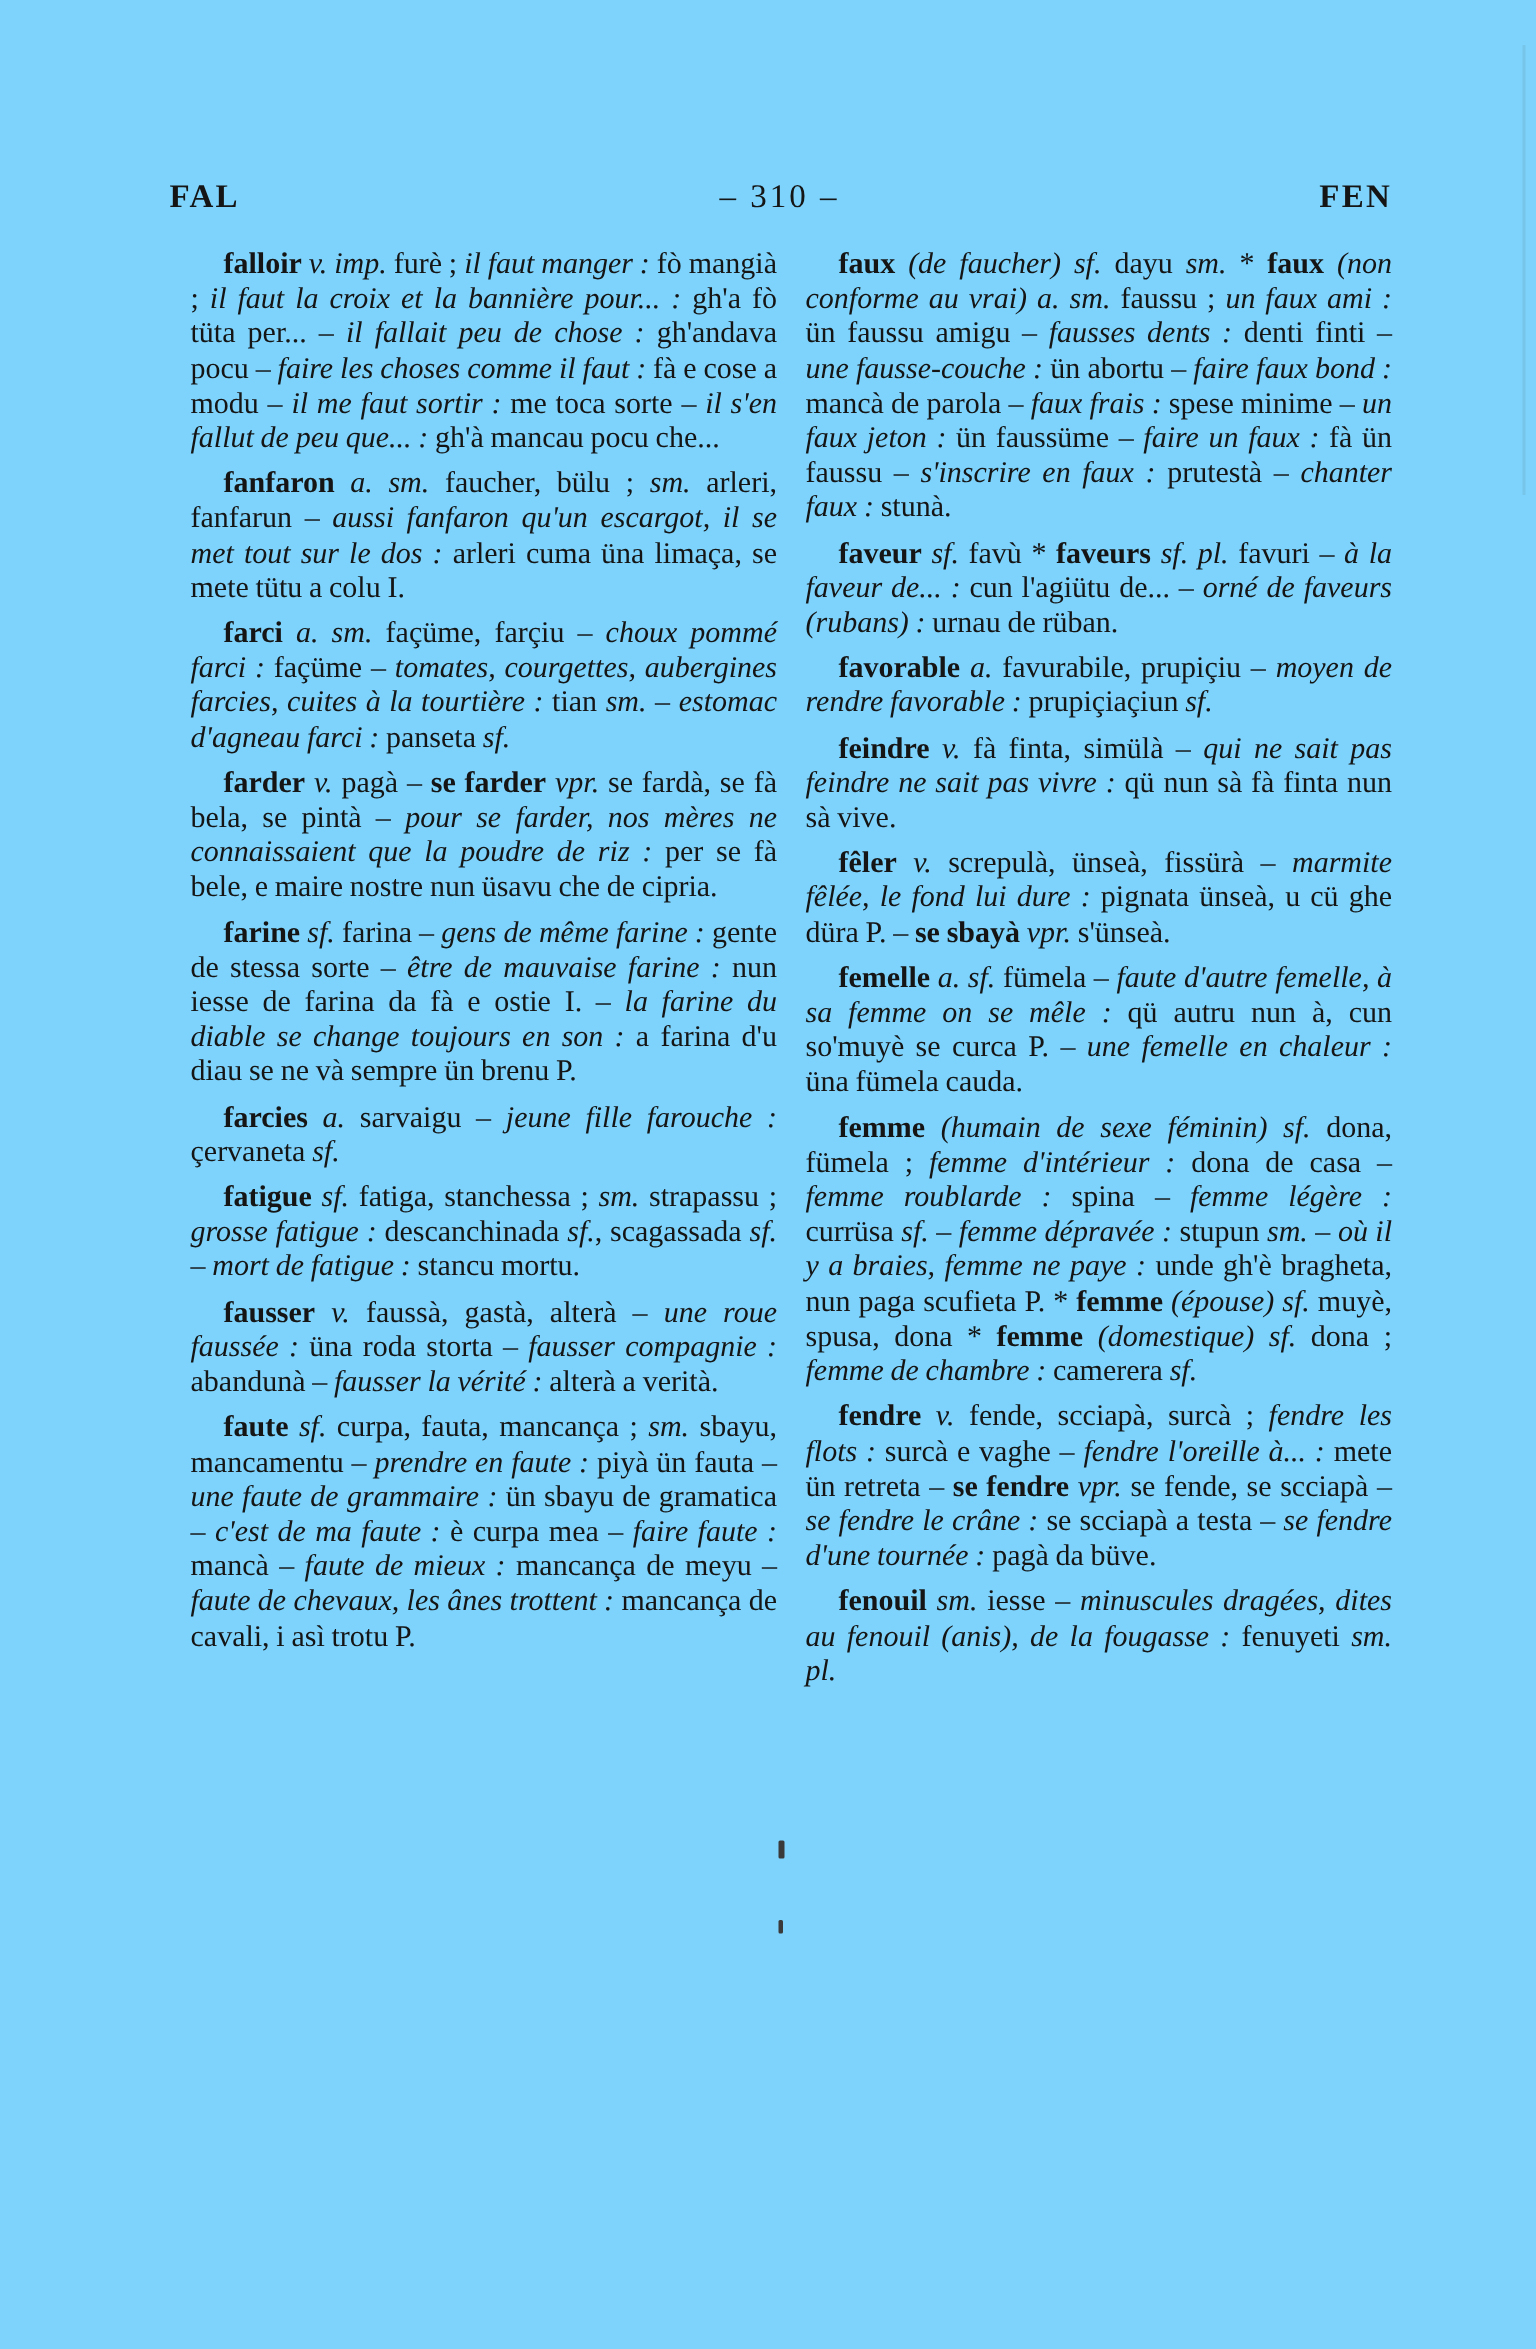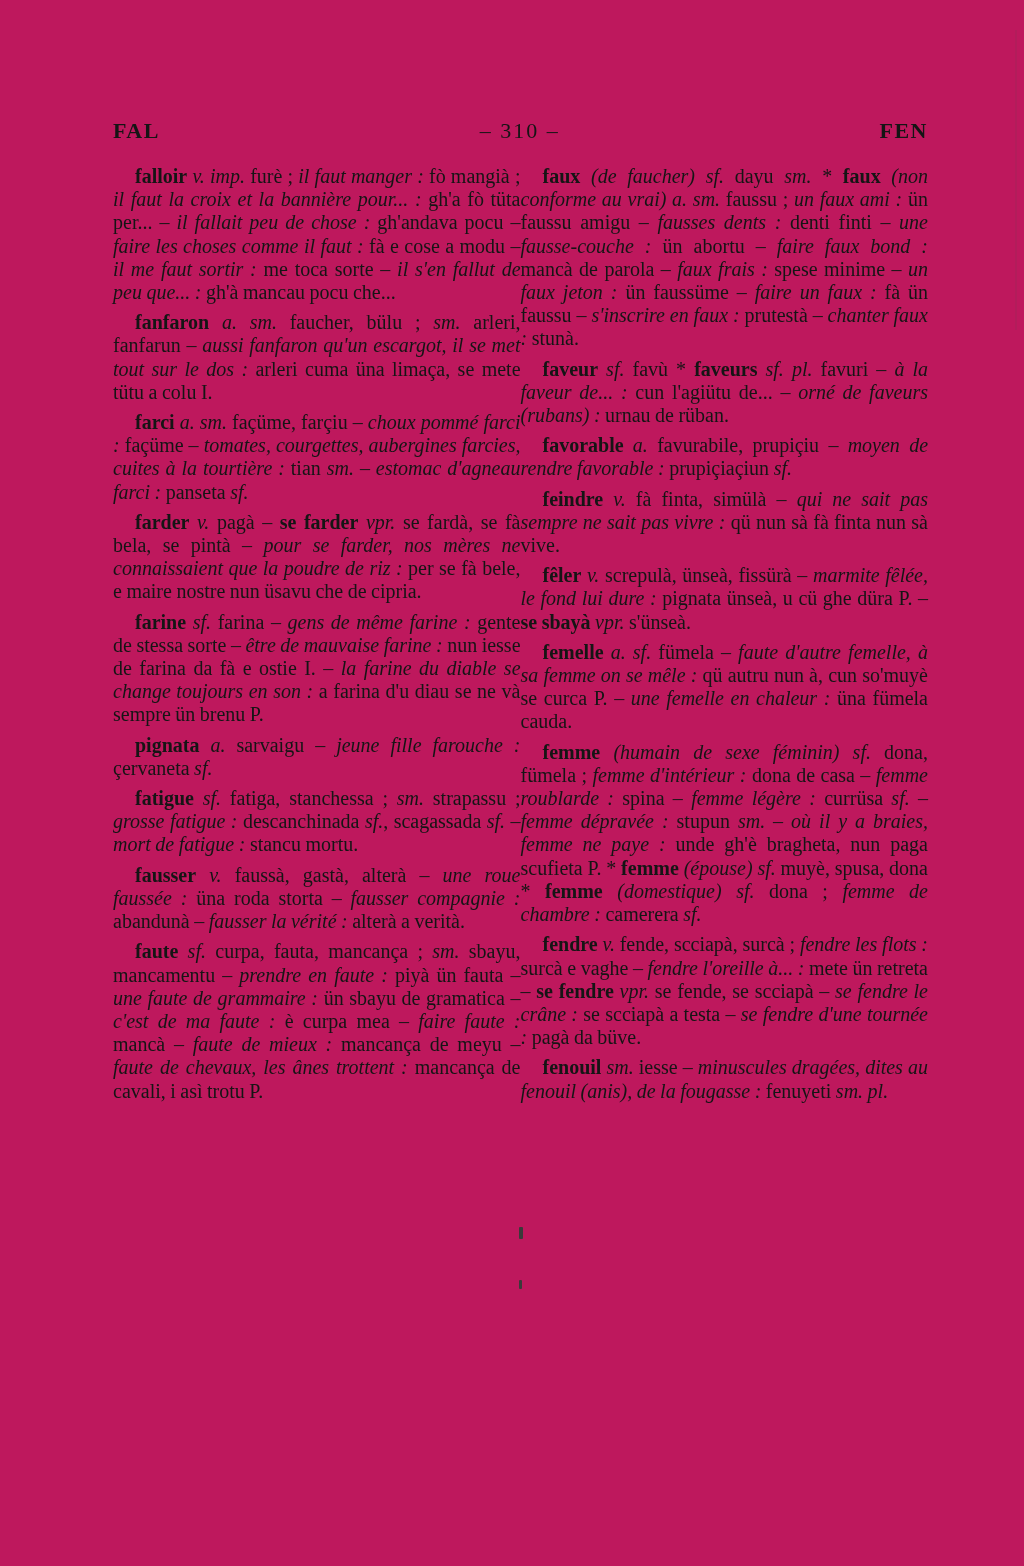--- a/index.html
+++ b/index.html
@@ -4,21 +4,21 @@
 <style>
   html, body {
     margin: 0;
     padding: 0;
     background: #ffffff;
   }
   .page {
     position: relative;
     width: 1024px;
     height: 1566px;
-    background: #be185d;
+    background: #7dd3fc;
     overflow: hidden;
     font-family: "Liberation Serif", "DejaVu Serif", serif;
     color: #151515;
   }
   .header {
     position: absolute;
     top: 118px;
     left: 113px;
     right: 96px;
     display: flex;
@@ -31,23 +31,24 @@
     font-weight: bold;
     letter-spacing: 1.5px;
   }
   .header .pagenum {
     font-weight: normal;
     letter-spacing: 2px;
   }
   .columns {
     position: absolute;
     top: 165px;
-    left: 113px;
+    left: 127px;
     right: 96px;
     display: flex;
+    gap: 19px;
   }
   .column {
     flex: 1 1 0;
     min-width: 0;
   }
   .entry {
     margin: 0 0 7px 0;
     text-indent: 22px;
     text-align: justify;
     font-size: 20px;
@@ -83,30 +84,30 @@
     <span class="guideword">FEN</span>
   </div>
 
   <div class="columns">
     <div class="column">
         <p class="entry"><span class="b">falloir</span><span class="i"> v. imp. </span><span class="r">furè ; </span><span class="i">il faut manger : </span><span class="r">fò mangià ; </span><span class="i">il faut la croix et la bannière pour... : </span><span class="r">gh'a fò tüta per... – </span><span class="i">il fallait peu de chose : </span><span class="r">gh'andava pocu – </span><span class="i">faire les choses comme il faut : </span><span class="r">fà e cose a modu – </span><span class="i">il me faut sortir : </span><span class="r">me toca sorte – </span><span class="i">il s'en fallut de peu que... : </span><span class="r">gh'à mancau pocu che...</span></p>
         <p class="entry"><span class="b">fanfaron</span><span class="i"> a. sm. </span><span class="r">faucher, bülu ; </span><span class="i">sm. </span><span class="r">arleri, fanfarun – </span><span class="i">aussi fanfaron qu'un escargot, il se met tout sur le dos : </span><span class="r">arleri cuma üna limaça, se mete tütu a colu I.</span></p>
         <p class="entry"><span class="b">farci</span><span class="i"> a. sm. </span><span class="r">façüme, farçiu – </span><span class="i">choux pommé farci : </span><span class="r">façüme – </span><span class="i">tomates, courgettes, aubergines farcies, cuites à la tourtière : </span><span class="r">tian </span><span class="i">sm.</span><span class="r"> – </span><span class="i">estomac d'agneau farci : </span><span class="r">panseta </span><span class="i">sf.</span></p>
         <p class="entry"><span class="b">farder</span><span class="i"> v. </span><span class="r">pagà – </span><span class="b">se farder</span><span class="i"> vpr. </span><span class="r">se fardà, se fà bela, se pintà – </span><span class="i">pour se farder, nos mères ne connaissaient que la poudre de riz : </span><span class="r">per se fà bele, e maire nostre nun üsavu che de cipria.</span></p>
         <p class="entry"><span class="b">farine</span><span class="i"> sf. </span><span class="r">farina – </span><span class="i">gens de même farine : </span><span class="r">gente de stessa sorte – </span><span class="i">être de mauvaise farine : </span><span class="r">nun iesse de farina da fà e ostie I. – </span><span class="i">la farine du diable se change toujours en son : </span><span class="r">a farina d'u diau se ne và sempre ün brenu P.</span></p>
-        <p class="entry"><span class="b">pignata</span><span class="i"> a. </span><span class="r">sarvaigu – </span><span class="i">jeune fille farouche : </span><span class="r">çervaneta </span><span class="i">sf.</span></p>
+        <p class="entry"><span class="b">farcies</span><span class="i"> a. </span><span class="r">sarvaigu – </span><span class="i">jeune fille farouche : </span><span class="r">çervaneta </span><span class="i">sf.</span></p>
         <p class="entry"><span class="b">fatigue</span><span class="i"> sf. </span><span class="r">fatiga, stanchessa ; </span><span class="i">sm. </span><span class="r">strapassu ; </span><span class="i">grosse fatigue : </span><span class="r">descanchinada </span><span class="i">sf.</span><span class="r">, scagassada </span><span class="i">sf.</span><span class="r"> – </span><span class="i">mort de fatigue : </span><span class="r">stancu mortu.</span></p>
         <p class="entry"><span class="b">fausser</span><span class="i"> v. </span><span class="r">faussà, gastà, alterà – </span><span class="i">une roue faussée : </span><span class="r">üna roda storta – </span><span class="i">fausser compagnie : </span><span class="r">abandunà – </span><span class="i">fausser la vérité : </span><span class="r">alterà a verità.</span></p>
         <p class="entry"><span class="b">faute</span><span class="i"> sf. </span><span class="r">curpa, fauta, mancança ; </span><span class="i">sm. </span><span class="r">sbayu, mancamentu – </span><span class="i">prendre en faute : </span><span class="r">piyà ün fauta – </span><span class="i">une faute de grammaire : </span><span class="r">ün sbayu de gramatica – </span><span class="i">c'est de ma faute : </span><span class="r">è curpa mea – </span><span class="i">faire faute : </span><span class="r">mancà – </span><span class="i">faute de mieux : </span><span class="r">mancança de meyu – </span><span class="i">faute de chevaux, les ânes trottent : </span><span class="r">mancança de cavali, i asì trotu P.</span></p>
       </div>
     <div class="column">
         <p class="entry"><span class="b">faux</span><span class="i"> (de faucher) sf. </span><span class="r">dayu </span><span class="i">sm.</span><span class="r"> * </span><span class="b">faux</span><span class="i"> (non conforme au vrai) a. sm. </span><span class="r">faussu ; </span><span class="i">un faux ami : </span><span class="r">ün faussu amigu – </span><span class="i">fausses dents : </span><span class="r">denti finti – </span><span class="i">une fausse-couche : </span><span class="r">ün abortu – </span><span class="i">faire faux bond : </span><span class="r">mancà de parola – </span><span class="i">faux frais : </span><span class="r">spese minime – </span><span class="i">un faux jeton : </span><span class="r">ün faussüme – </span><span class="i">faire un faux : </span><span class="r">fà ün faussu – </span><span class="i">s'inscrire en faux : </span><span class="r">prutestà – </span><span class="i">chanter faux : </span><span class="r">stunà.</span></p>
         <p class="entry"><span class="b">faveur</span><span class="i"> sf. </span><span class="r">favù * </span><span class="b">faveurs</span><span class="i"> sf. pl. </span><span class="r">favuri – </span><span class="i">à la faveur de... : </span><span class="r">cun l'agiütu de... – </span><span class="i">orné de faveurs (rubans) : </span><span class="r">urnau de rüban.</span></p>
         <p class="entry"><span class="b">favorable</span><span class="i"> a. </span><span class="r">favurabile, prupiçiu – </span><span class="i">moyen de rendre favorable : </span><span class="r">prupiçiaçiun </span><span class="i">sf.</span></p>
-        <p class="entry"><span class="b">feindre</span><span class="i"> v. </span><span class="r">fà finta, simülà – </span><span class="i">qui ne sait pas sempre ne sait pas vivre : </span><span class="r">qü nun sà fà finta nun sà vive.</span></p>
+        <p class="entry"><span class="b">feindre</span><span class="i"> v. </span><span class="r">fà finta, simülà – </span><span class="i">qui ne sait pas feindre ne sait pas vivre : </span><span class="r">qü nun sà fà finta nun sà vive.</span></p>
         <p class="entry"><span class="b">fêler</span><span class="i"> v. </span><span class="r">screpulà, ünseà, fissürà – </span><span class="i">marmite fêlée, le fond lui dure : </span><span class="r">pignata ünseà, u cü ghe düra P. – </span><span class="b">se sbayà</span><span class="i"> vpr. </span><span class="r">s'ünseà.</span></p>
         <p class="entry"><span class="b">femelle</span><span class="i"> a. sf. </span><span class="r">fümela – </span><span class="i">faute d'autre femelle, à sa femme on se mêle : </span><span class="r">qü autru nun à, cun so'muyè se curca P. – </span><span class="i">une femelle en chaleur : </span><span class="r">üna fümela cauda.</span></p>
         <p class="entry"><span class="b">femme</span><span class="i"> (humain de sexe féminin) sf. </span><span class="r">dona, fümela ; </span><span class="i">femme d'intérieur : </span><span class="r">dona de casa – </span><span class="i">femme roublarde : </span><span class="r">spina – </span><span class="i">femme légère : </span><span class="r">currüsa </span><span class="i">sf.</span><span class="r"> – </span><span class="i">femme dépravée : </span><span class="r">stupun </span><span class="i">sm.</span><span class="r"> – </span><span class="i">où il y a braies, femme ne paye : </span><span class="r">unde gh'è bragheta, nun paga scufieta P. * </span><span class="b">femme</span><span class="i"> (épouse) sf. </span><span class="r">muyè, spusa, dona * </span><span class="b">femme</span><span class="i"> (domestique) sf. </span><span class="r">dona ; </span><span class="i">femme de chambre : </span><span class="r">camerera </span><span class="i">sf.</span></p>
         <p class="entry"><span class="b">fendre</span><span class="i"> v. </span><span class="r">fende, scciapà, surcà ; </span><span class="i">fendre les flots : </span><span class="r">surcà e vaghe – </span><span class="i">fendre l'oreille à... : </span><span class="r">mete ün retreta – </span><span class="b">se fendre</span><span class="i"> vpr. </span><span class="r">se fende, se scciapà – </span><span class="i">se fendre le crâne : </span><span class="r">se scciapà a testa – </span><span class="i">se fendre d'une tournée : </span><span class="r">pagà da büve.</span></p>
         <p class="entry"><span class="b">fenouil</span><span class="i"> sm. </span><span class="r">iesse – </span><span class="i">minuscules dragées, dites au fenouil (anis), de la fougasse : </span><span class="r">fenuyeti </span><span class="i">sm. pl.</span></p>
       </div>
   </div>
 
   <div class="speck speck-1"></div>
   <div class="speck speck-2"></div>

